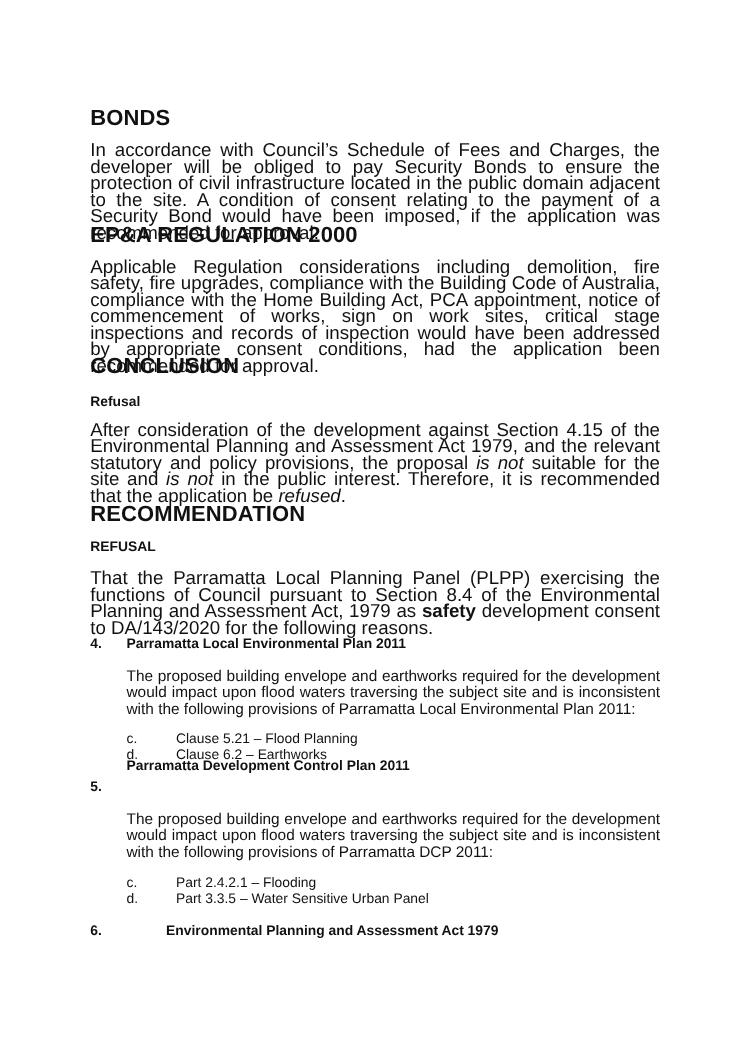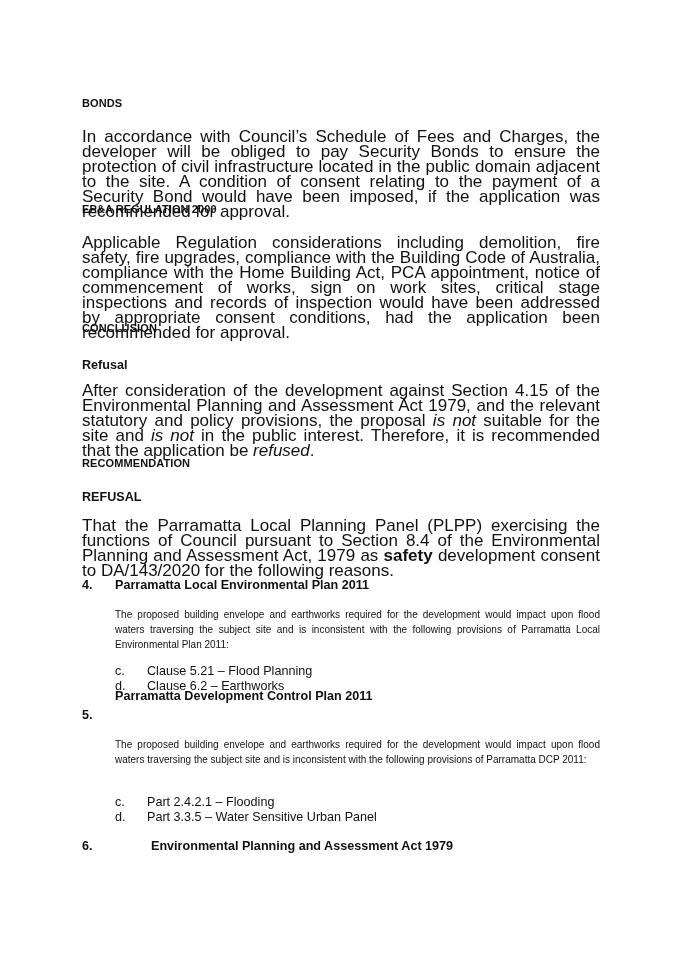--- a/index.html
+++ b/index.html
@@ -2,38 +2,38 @@
 <html><head>
   <meta charset="utf-8">
   <style>
     html, body { margin: 0; padding: 0; background: #ffffff; }
     body {
       width: 682px; height: 965px; position: relative; overflow: hidden;
       font-family: "Liberation Sans", sans-serif; color: #111111;
     }
     .page { position: absolute; left: 82px; top: 0; width: 518px; }
     .h1 {
-      position: absolute; left: 0; font-weight: bold; font-size: 11px;
+      position: absolute; left: 0; font-weight: bold; font-size: 20px;
       letter-spacing: 0.1px; margin: 0;
     }
     .h2 { position: absolute; left: 0; font-weight: bold; font-size: 12.6px; margin: 0; }
     .para {
       position: absolute; left: 0; width: 518px; font-size: 17px;
       line-height: 15px; text-align: justify; margin: 0;
     }
     .para.last-left { text-align-last: left; }
     .item-num { position: absolute; left: 0; font-weight: bold; font-size: 12.6px; }
     .item-title { position: absolute; left: 33px; font-weight: bold; font-size: 12.6px; }
     .item-body {
-      position: absolute; left: 33px; width: 485px; font-size: 10px;
+      position: absolute; left: 33px; width: 485px; font-size: 14px;
       line-height: 15px; text-align: justify; margin: 0;
     }
     .sub { position: absolute; font-size: 12.6px; line-height: 15px; }
     .sub .letter { position: absolute; left: 33px; }
-    .sub .text { position: absolute; left: 65px; white-space: nowrap; }
+    .sub .text { position: absolute; left: 78px; white-space: nowrap; }
     i { font-style: italic; }
     b { font-weight: bold; }
   </style>
 </head>
 <body>
 
 <div class="page">
 
   <h1 class="h1" style="top:97px;">BONDS</h1>
   <p class="para last-left" style="top:129px;">In accordance with Council’s Schedule of Fees and Charges, the developer will be obliged to pay Security Bonds to ensure the protection of civil infrastructure located in the public domain adjacent to the site. A condition of consent relating to the payment of a Security Bond would have been imposed, if the application was recommended for approval.</p>

